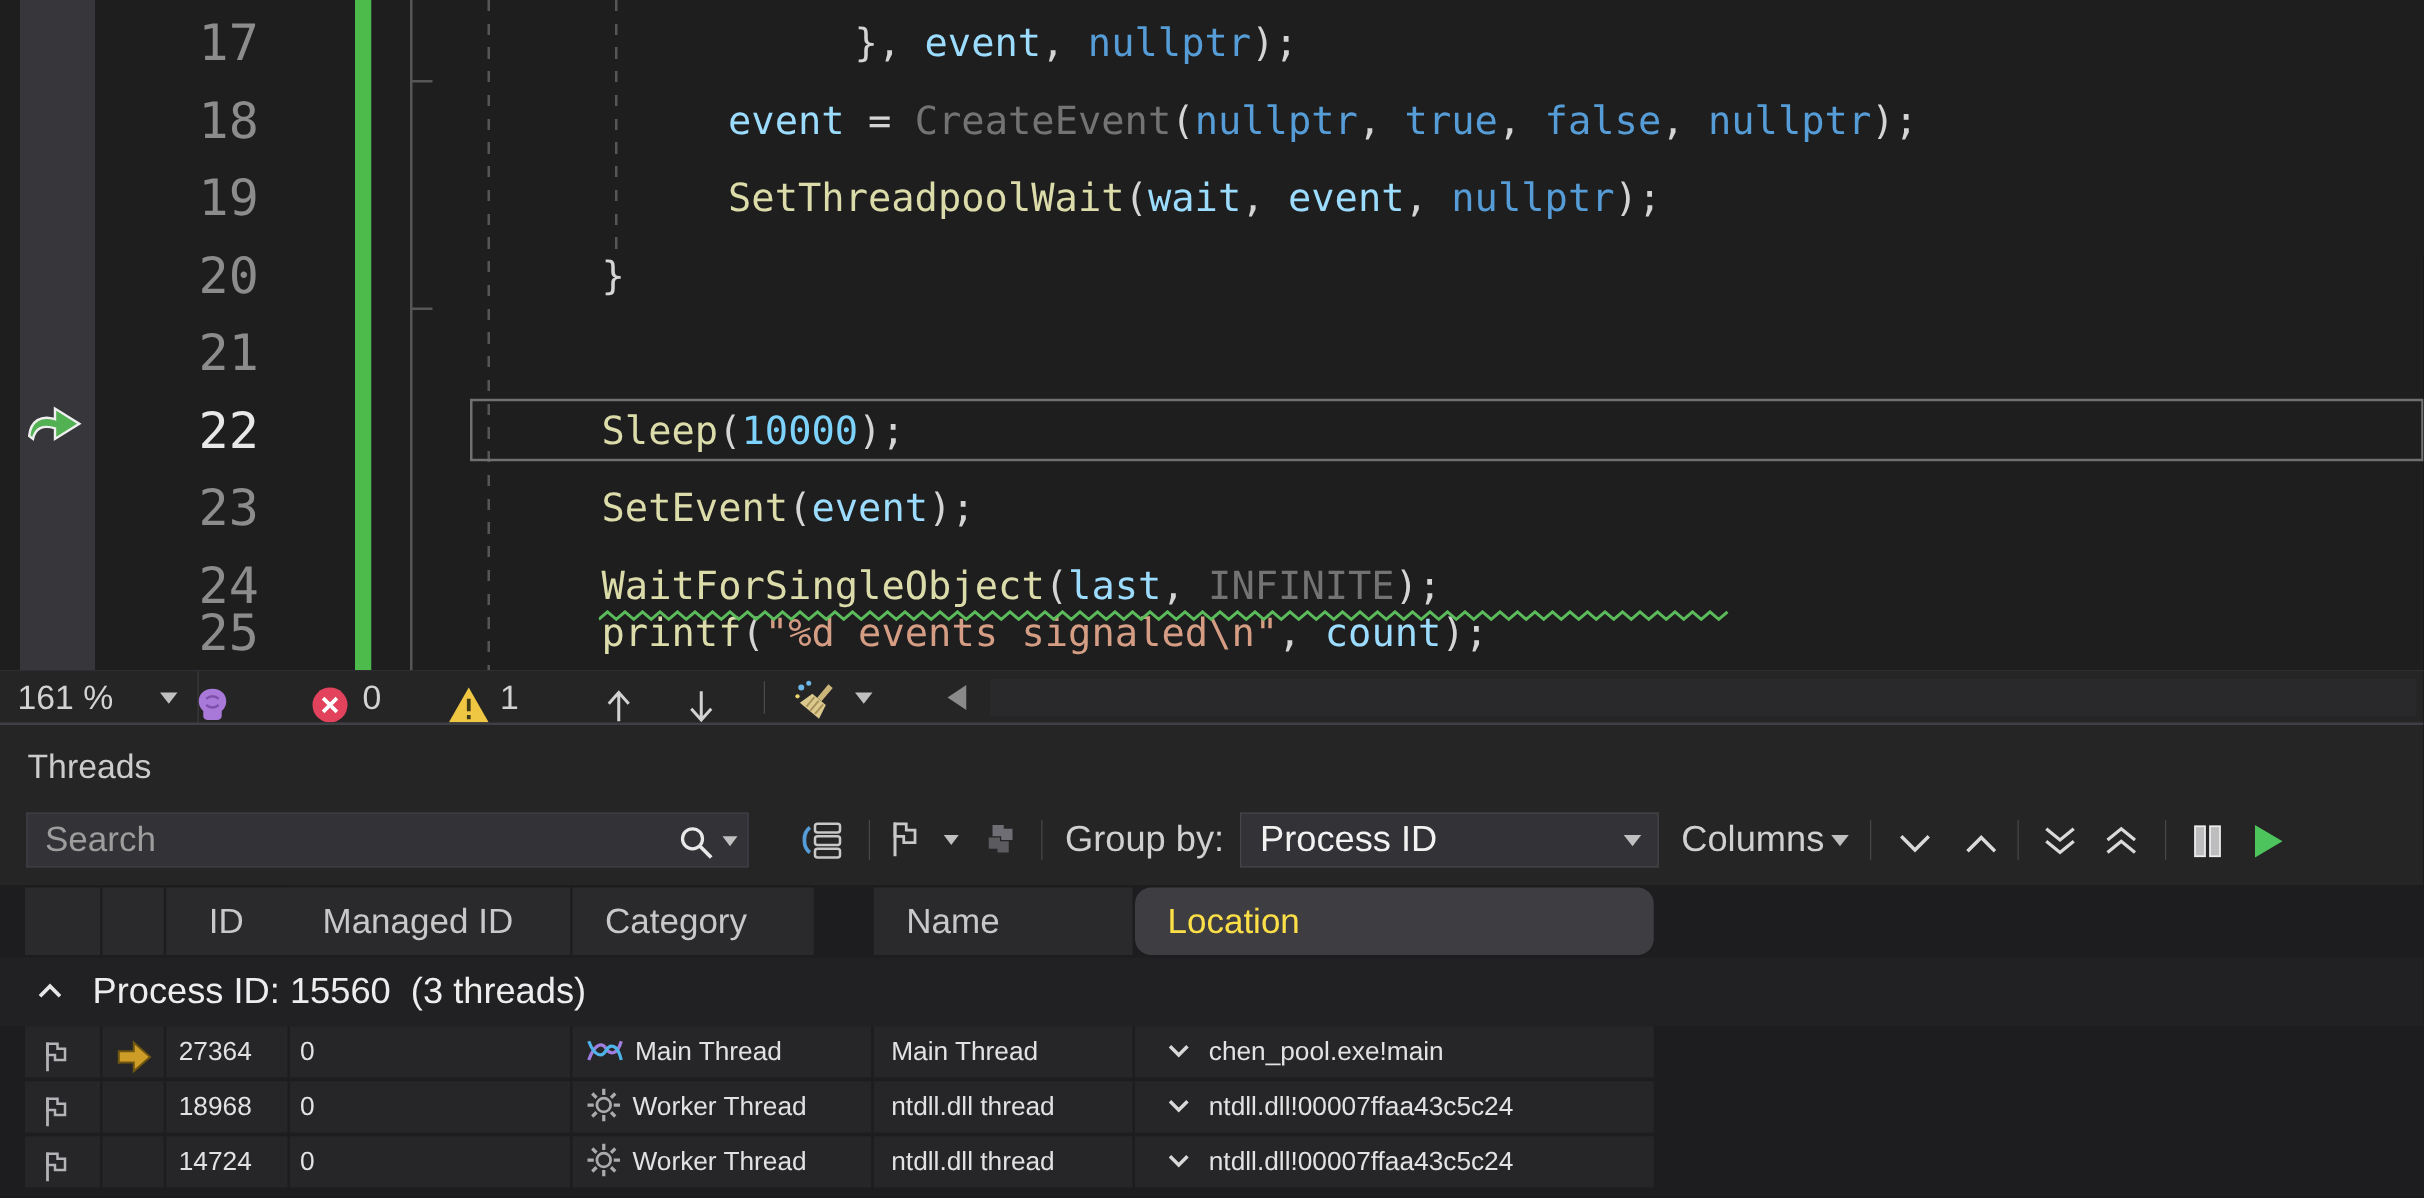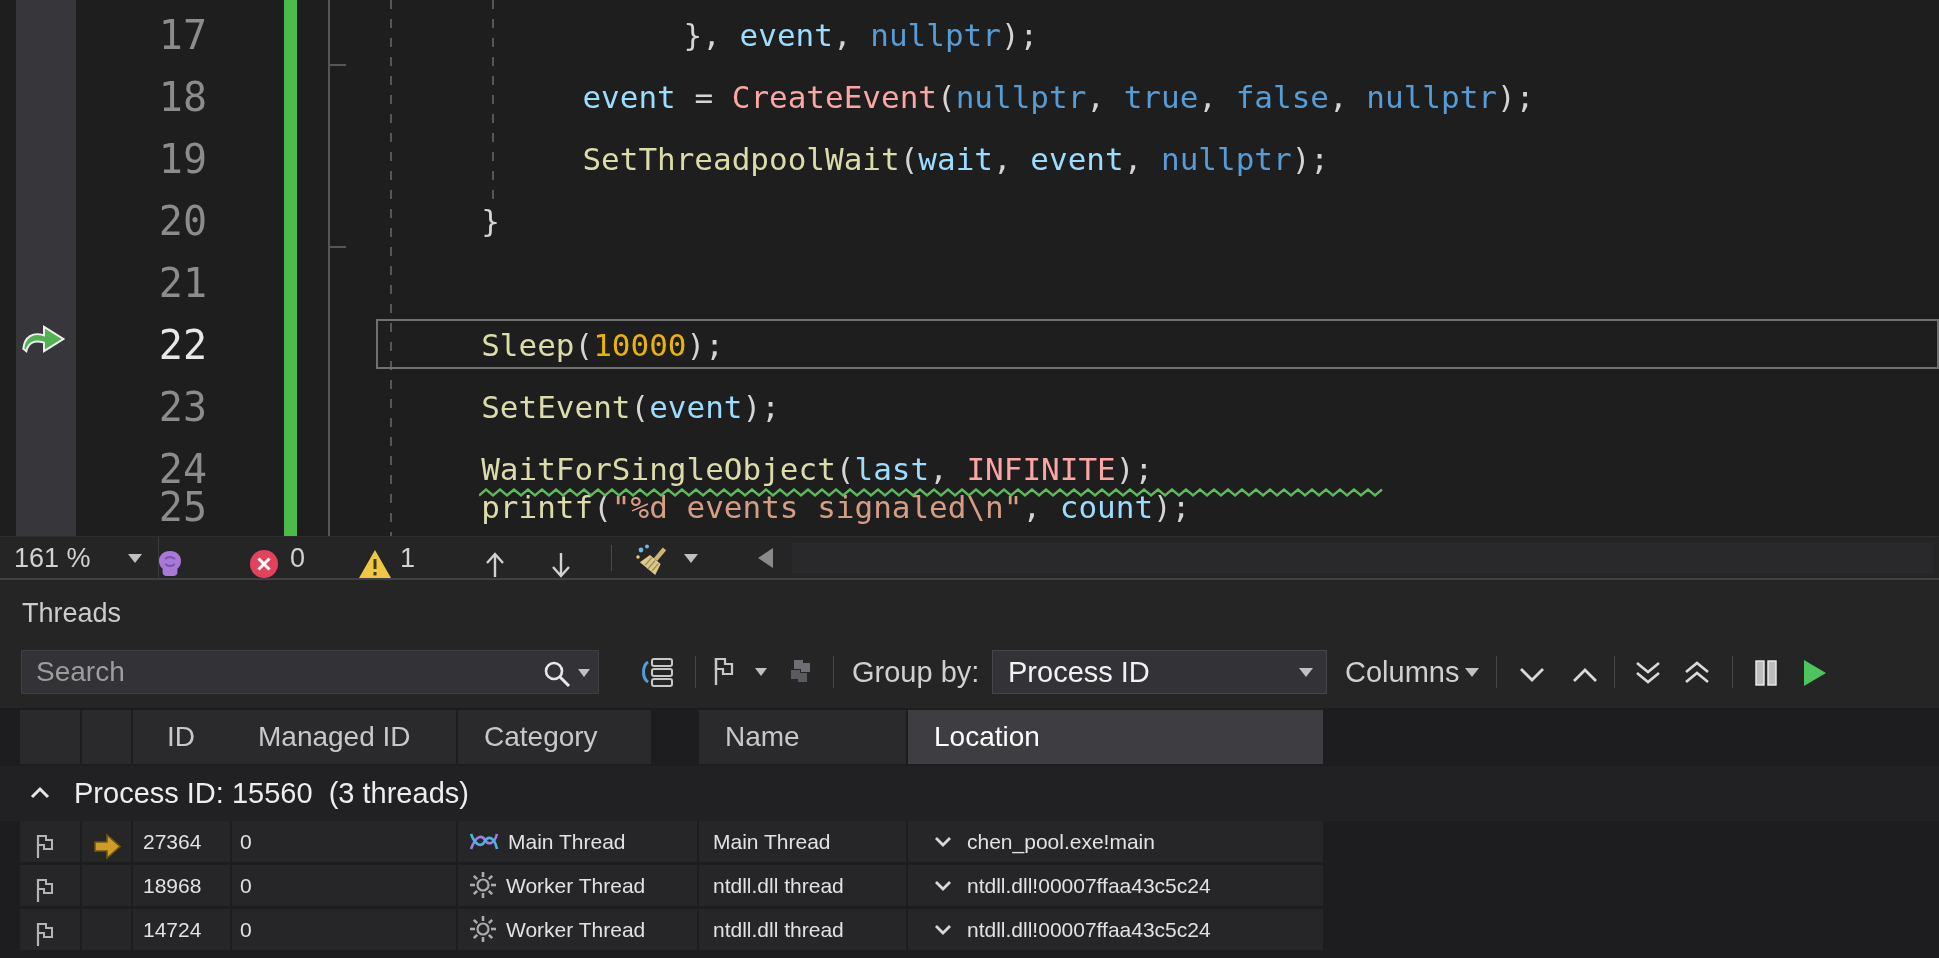--- a/index.html
+++ b/index.html
@@ -17,21 +17,21 @@
   .tick{position:absolute;left:328px;width:18px;height:2px;background:#565656;}
   .t1{top:64px;} .t2{top:246px;}
   #cur-box{display:none;position:absolute;left:376px;width:1559px;height:46px;border:2px solid #707070;}
   #cur-arrow{display:none;position:absolute;left:18px;width:52px;height:34px;}
   .code-line{position:absolute;left:0;width:100%;height:62px;line-height:62px;}
   .ln{position:absolute;left:0;top:0;width:207px;text-align:right;color:#8c8c8c;
       font-family:"DejaVu Sans Mono",monospace;font-size:40px;}
   .ln.cur{color:#e8e8e8;}
   .ct{position:absolute;top:0;white-space:pre;font-family:"DejaVu Sans Mono",monospace;font-size:31px;}
   .tk-punct{color:#d4d4d4;} .tk-var{color:#9cdcfe;} .tk-kw{color:#569cd6;}
-  .tk-macro{color:#fca5a5;} .tk-fn{color:#dcdcaa;} .tk-num{color:#eab308;} .tk-str{color:#d69d85;}
+  .tk-macro{color:#737373;} .tk-fn{color:#dcdcaa;} .tk-num{color:#7dd3fc;} .tk-str{color:#d69d85;}
   #squiggle{display:none;position:absolute;left:479px;width:905px;height:10px;}
   
   .statusbar{position:absolute;left:0;top:536px;width:1939px;height:42px;background:#252526;border-top:1px solid #2e2e32;}
   .sb-item{position:absolute;top:0;height:42px;line-height:42px;font-size:27px;color:#d2d2d2;}
   .zoomctl{left:0;width:158px;border-right:1px solid #3a3a3e;}
   .zoomctl span.txt{margin-left:14px;}
   .caret{display:inline-block;width:0;height:0;border-left:7px solid transparent;border-right:7px solid transparent;border-top:9px solid #c0c0c0;}
   .zoomctl .caret{position:absolute;right:16px;top:17px;}
   .sb-sep{position:absolute;top:8px;width:1px;height:26px;background:#4a4a4e;}
   .sb-track{position:absolute;left:792px;top:6px;width:1141px;height:30px;background:#29292c;}
@@ -48,21 +48,21 @@
   .dropdown{position:absolute;left:992px;top:70px;width:335px;height:44px;background:#333337;border:1px solid #46464a;box-sizing:border-box;}
   .dropdown .val{position:absolute;left:15px;top:0;line-height:42px;font-size:29px;color:#f2f2f2;}
   .dropdown .caret{position:absolute;right:13px;top:17px;}
   .tb-icon{position:absolute;}
   .columns-caret{position:absolute;left:1465px;top:88px;}
   .flag-caret{position:absolute;left:755px;top:88px;border-top-width:8px;border-left-width:6px;border-right-width:6px;}
   
   .tablezone{position:absolute;left:0;top:128px;width:1939px;height:252px;background:#1d1d1f;}
   .hcell{position:absolute;top:2px;height:54px;line-height:54px;background:#2a2a2d;font-size:28px;color:#c8c8c8;
          padding-left:26px;box-sizing:border-box;overflow:hidden;white-space:nowrap;}
-  .hcell.hl{background:#3e3e42;color:#ffffff;}
+  .hcell.hl{background:#3e3e42;color:#fde047;border-radius:13px;}
   .grouprow{position:absolute;left:0;top:58px;width:1939px;height:55px;line-height:55px;background:#212123;padding-left:32px;}
   .grouprow .gchev{position:absolute;left:30px;top:20px;}
   .grouprow .gtxt{position:absolute;left:74px;font-size:29px;color:#ededed;white-space:pre;}
   .trow{position:absolute;left:0;width:1939px;height:44px;}
   .tcell{position:absolute;top:0;height:41px;line-height:41px;background:#262629;font-size:21px;color:#e2e2e2;
          overflow:hidden;white-space:nowrap;box-sizing:border-box;}
   .tcell svg{vertical-align:middle;}
   .pad10{padding-left:10px;} .pad8{padding-left:8px;} .pad12{padding-left:14px;}
   .tcell.flagc svg{margin-left:9px;margin-top:5px;}
   .tcell.curc svg{margin-left:9px;margin-top:6px;}

